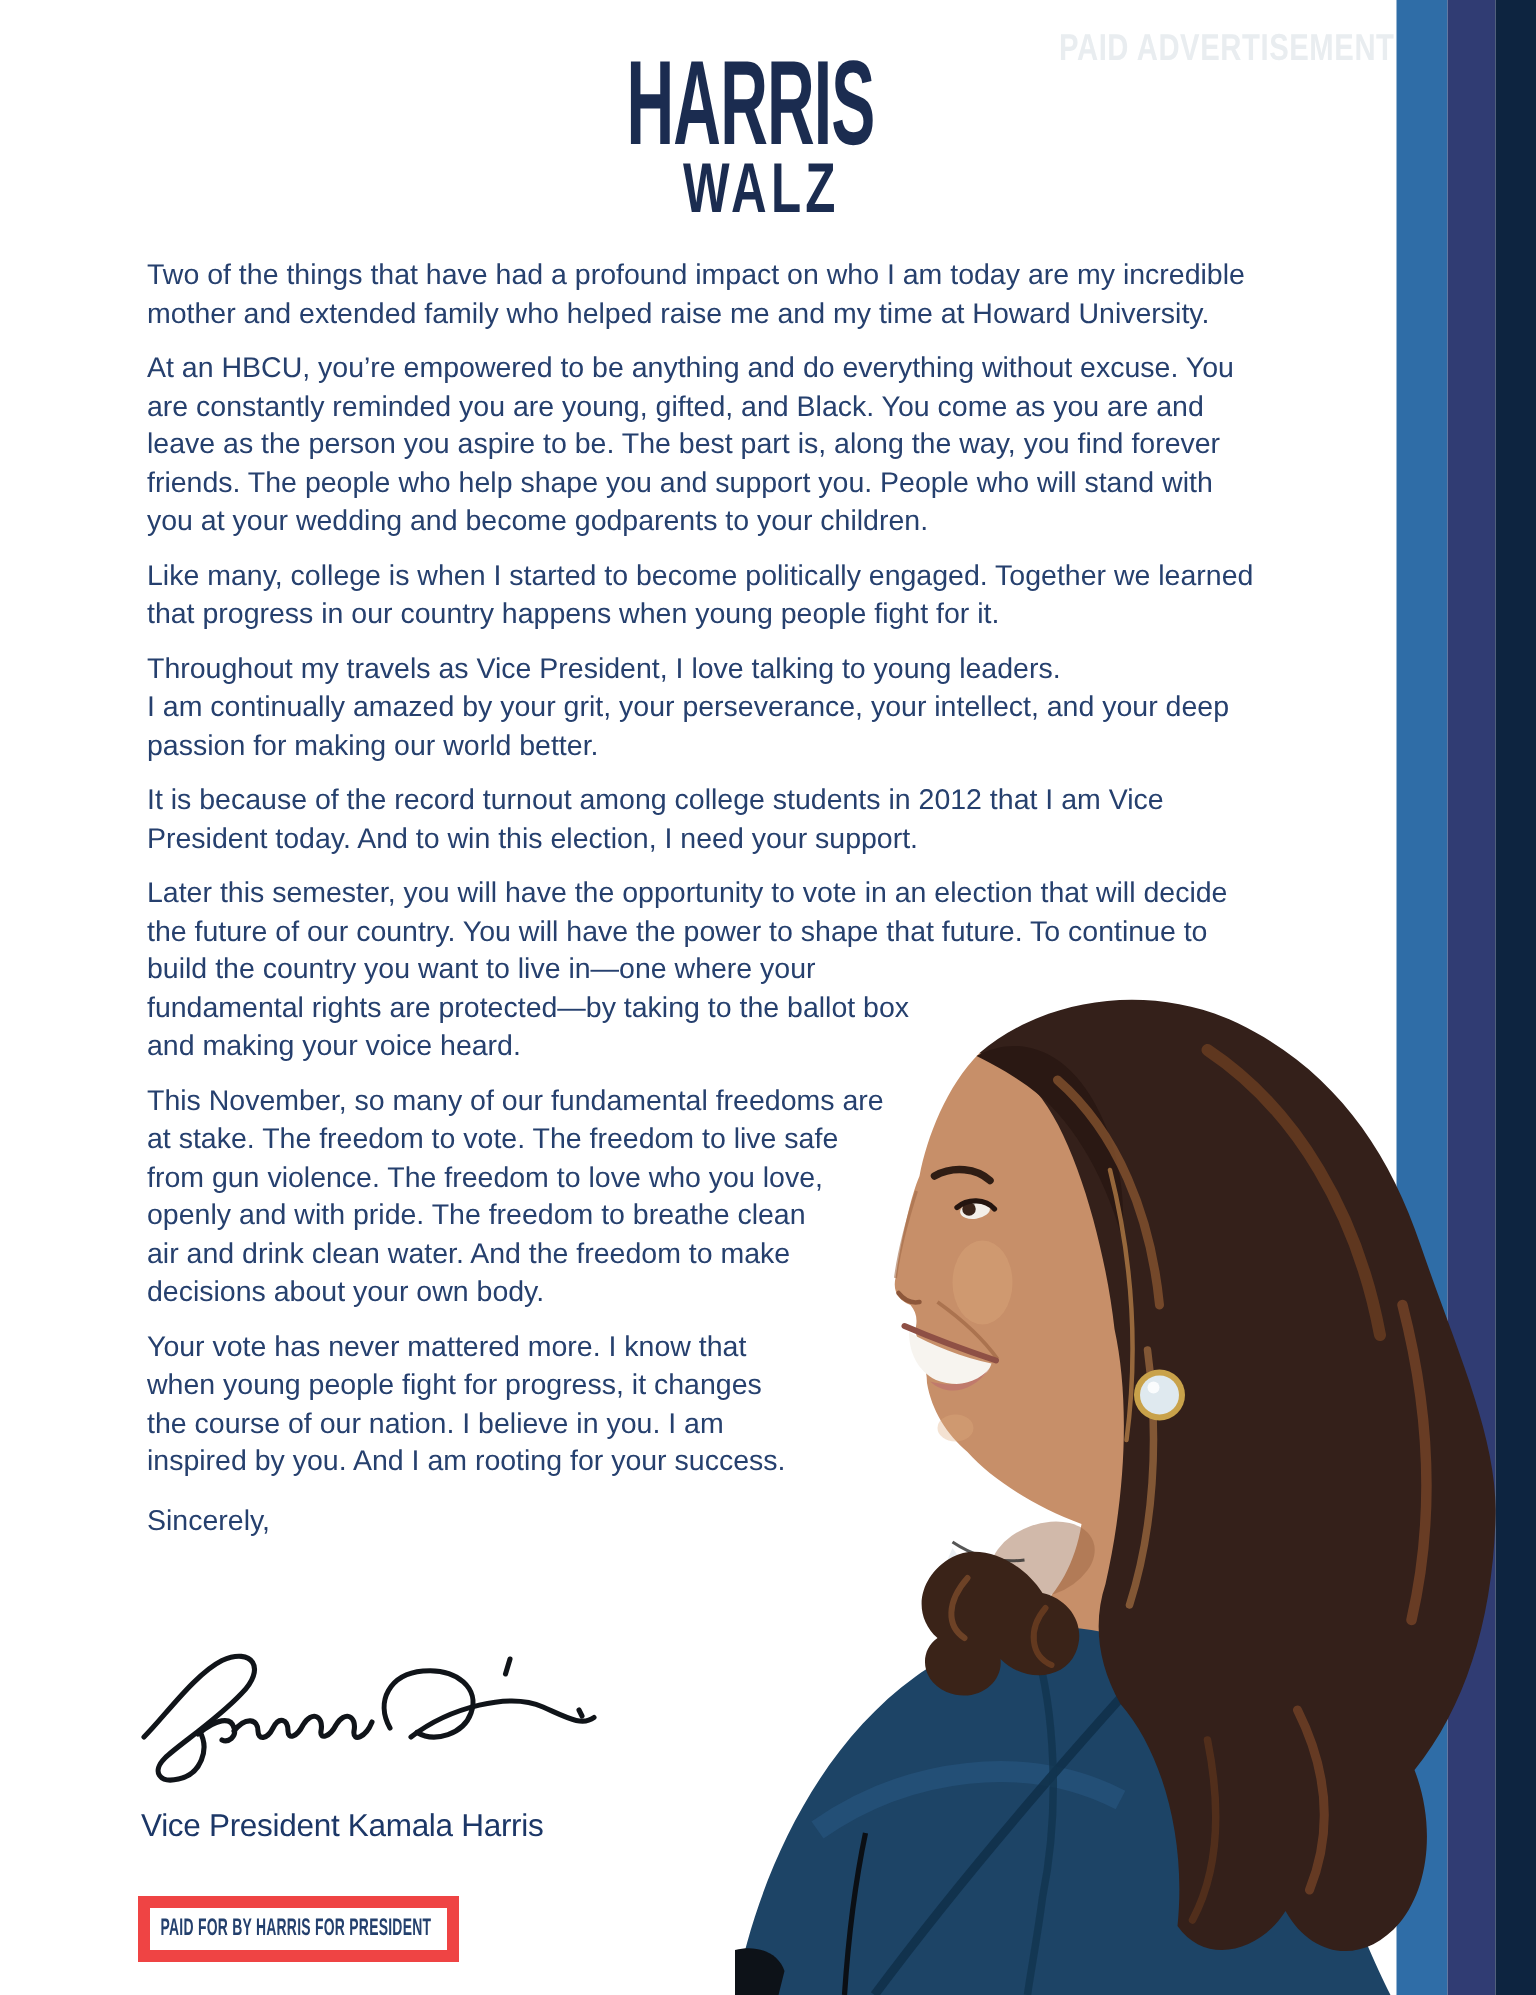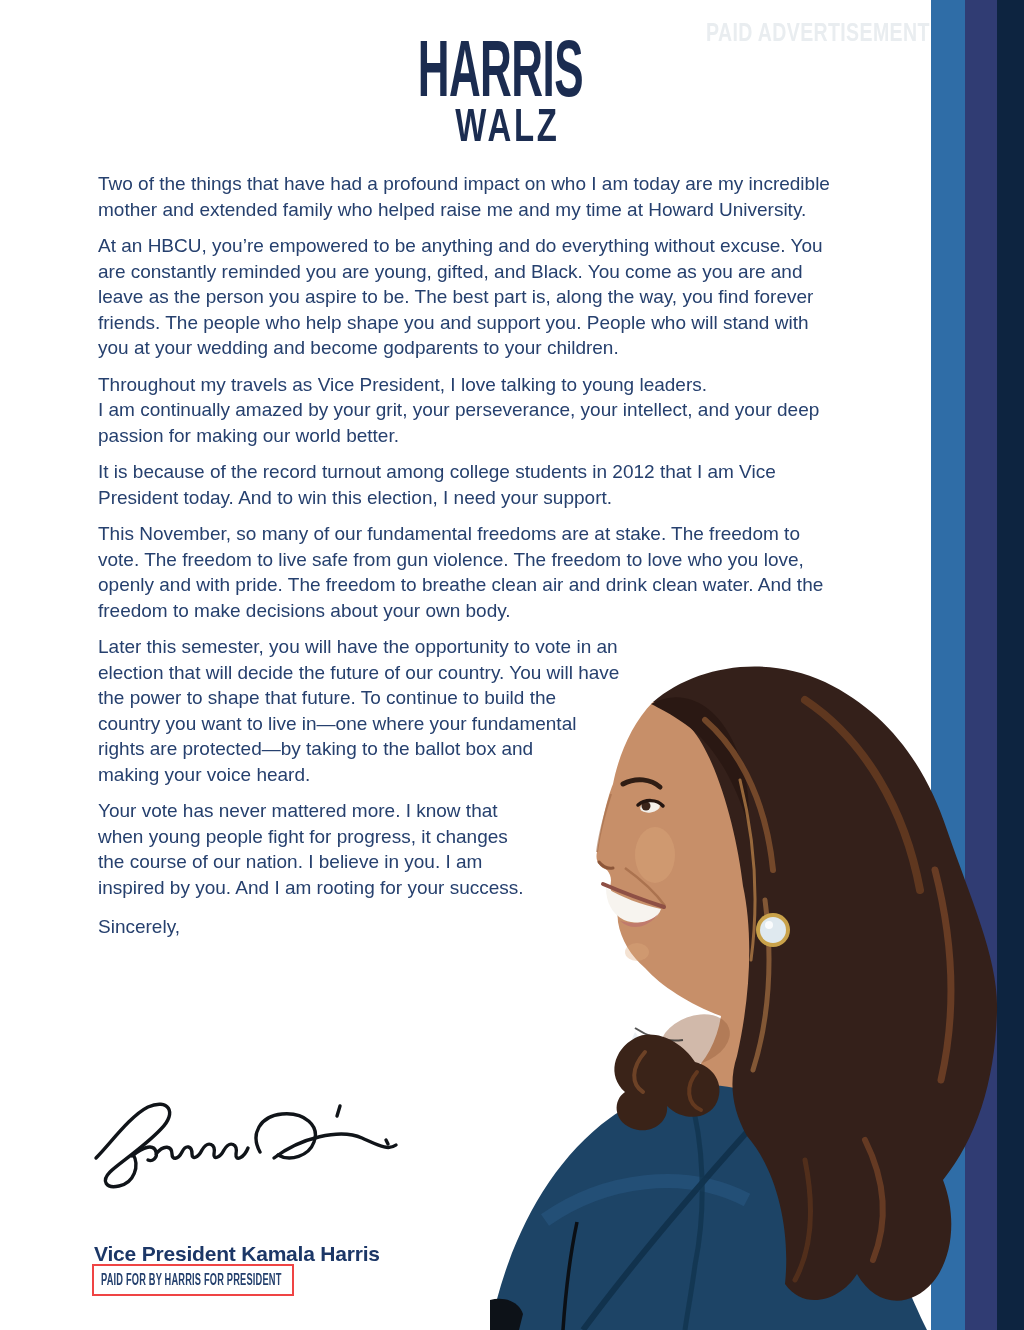--- a/index.html
+++ b/index.html
@@ -31,24 +31,24 @@
   .letter p{margin:0 0 11px 4px;}
   .photo-spacer{
     float:right;width:330px;height:600px;margin-top:486px;
     shape-outside:polygon(156px 0px,330px 0px,330px 600px,41px 600px,41px 176px,91px 150px,101px 124px,116px 61px,144px 35px) border-box;
     shape-margin:14px;
   }
   .closing{margin-top:14px !important;}
 
   
   .signature{position:absolute;left:88px;top:1094px;}
-  .printed-name{position:absolute;left:94px;top:1206px;font-size:21px;font-weight:700;color:#1c3767;letter-spacing:-0.2px;margin-top:36px;}
+  .printed-name{position:absolute;left:94px;top:1206px;font-size:21px;font-weight:400;color:#1c3767;letter-spacing:-0.2px;}
 
   
-  .disclaimer-box{position:absolute;left:92px;top:1264px;border:2px solid #ef4444;
+  .disclaimer-box{position:absolute;left:92px;top:1264px;border:8px solid #ef4444;
     padding:4px 7px;width:184px;height:20px;overflow:hidden;}
   .disclaimer-box .cond58{display:inline-block;transform:scaleX(0.58);transform-origin:left center;
     font-size:16px;font-weight:700;color:#24406d;white-space:nowrap;letter-spacing:.3px;line-height:20px;}
 
   
   .photo{position:absolute;left:485px;top:660px;width:539px;height:670px;}
 </style>
 </head>
 <body>
 
@@ -139,24 +139,25 @@
 
     <circle cx="288" cy="270" r="17" fill="#c9a24a"></circle>
     <circle cx="288" cy="270" r="13" fill="#dfe9ef"></circle>
     <circle cx="284" cy="265" r="4" fill="#ffffff" opacity="0.85"></circle>
   </svg>
 
   <div class="letter">
     <div class="photo-spacer"></div>
     <p>Two of the things that have had a profound impact on who I am today are my incredible mother and extended family who helped raise me and my time at Howard University.</p>
       <p>At an HBCU, you’re empowered to be anything and do everything without excuse. You are constantly reminded you are young, gifted, and Black. You come as you are and leave as the person you aspire to be. The best part is, along the way, you find forever friends. The people who help shape you and support you. People who will stand with you at your wedding and become godparents to your children.</p>
+      <p>Like many, college is when I started to become politically engaged. Together we learned that progress in our country happens when young people fight for it.</p>
       <p>Throughout my travels as Vice President, I love talking to young leaders.<br>I am continually amazed by your grit, your perseverance, your intellect, and your deep passion for making our world better.</p>
       <p>It is because of the record turnout among college students in 2012 that I am Vice President today. And to win this election, I need your support.</p>
+      <p>Later this semester, you will have the opportunity to vote in an election that will decide the future of our country. You will have the power to shape that future. To continue to build the country you want to live in—one where your fundamental rights are protected—by taking to the ballot box and making your voice heard.</p>
       <p>This November, so many of our fundamental freedoms are at stake. The freedom to vote. The freedom to live safe from gun violence. The freedom to love who you love, openly and with pride. The freedom to breathe clean air and drink clean water. And the freedom to make decisions about your own body.</p>
-      <p>Later this semester, you will have the opportunity to vote in an election that will decide the future of our country. You will have the power to shape that future. To continue to build the country you want to live in—one where your fundamental rights are protected—by taking to the ballot box and making your voice heard.</p>
       <p>Your vote has never mattered more. I know that when young people fight for progress, it changes the course of our nation. I believe in you. I am inspired by you. And I am rooting for your success.</p>
       <p class="closing">Sincerely,</p>
   </div>
 
   <svg class="signature" width="312" height="100" viewBox="0 0 312 100" xmlns="http://www.w3.org/2000/svg">
     <g stroke="#101419" stroke-width="3.4" fill="none" stroke-linecap="round" stroke-linejoin="round">
       <path d="M8,64 C22,50 42,22 60,13 C80,4 90,18 73,35 C56,53 30,70 22,78 C13,87 18,95 31,92 C46,89 52,72 45,60"></path>
       <path d="M44,62 C56,52 66,50 68,58 C70,64 64,68 60,66 M68,60 C76,50 84,52 84,60 C84,66 90,66 94,58 C98,50 104,52 104,60 C104,66 110,64 114,56 C120,46 128,50 126,60 C125,66 132,64 136,56 C142,46 150,50 148,60 C147,68 156,64 160,54"></path>
       <path d="M172,58 C162,40 172,22 194,20 C217,18 232,32 226,48 C221,62 202,68 190,61"></path>
       <path d="M186,64 C212,44 252,34 274,44 C290,51 300,57 308,51"></path>

